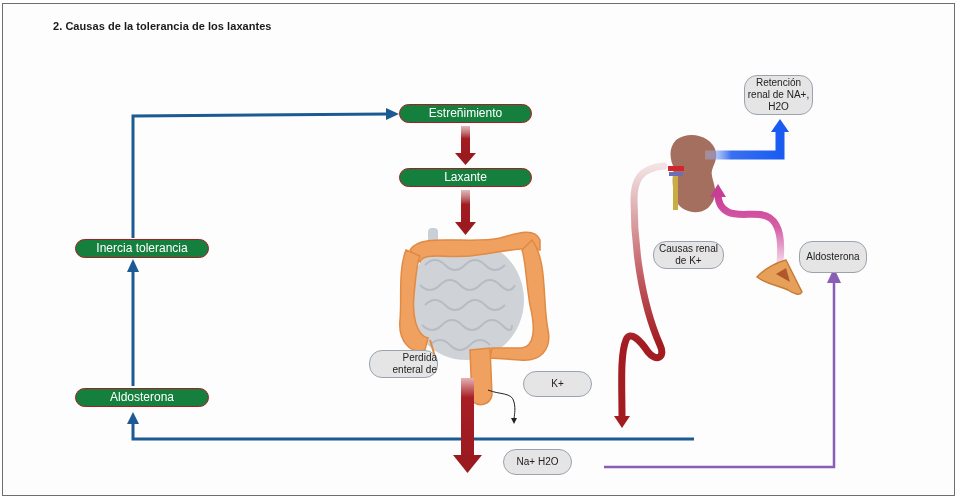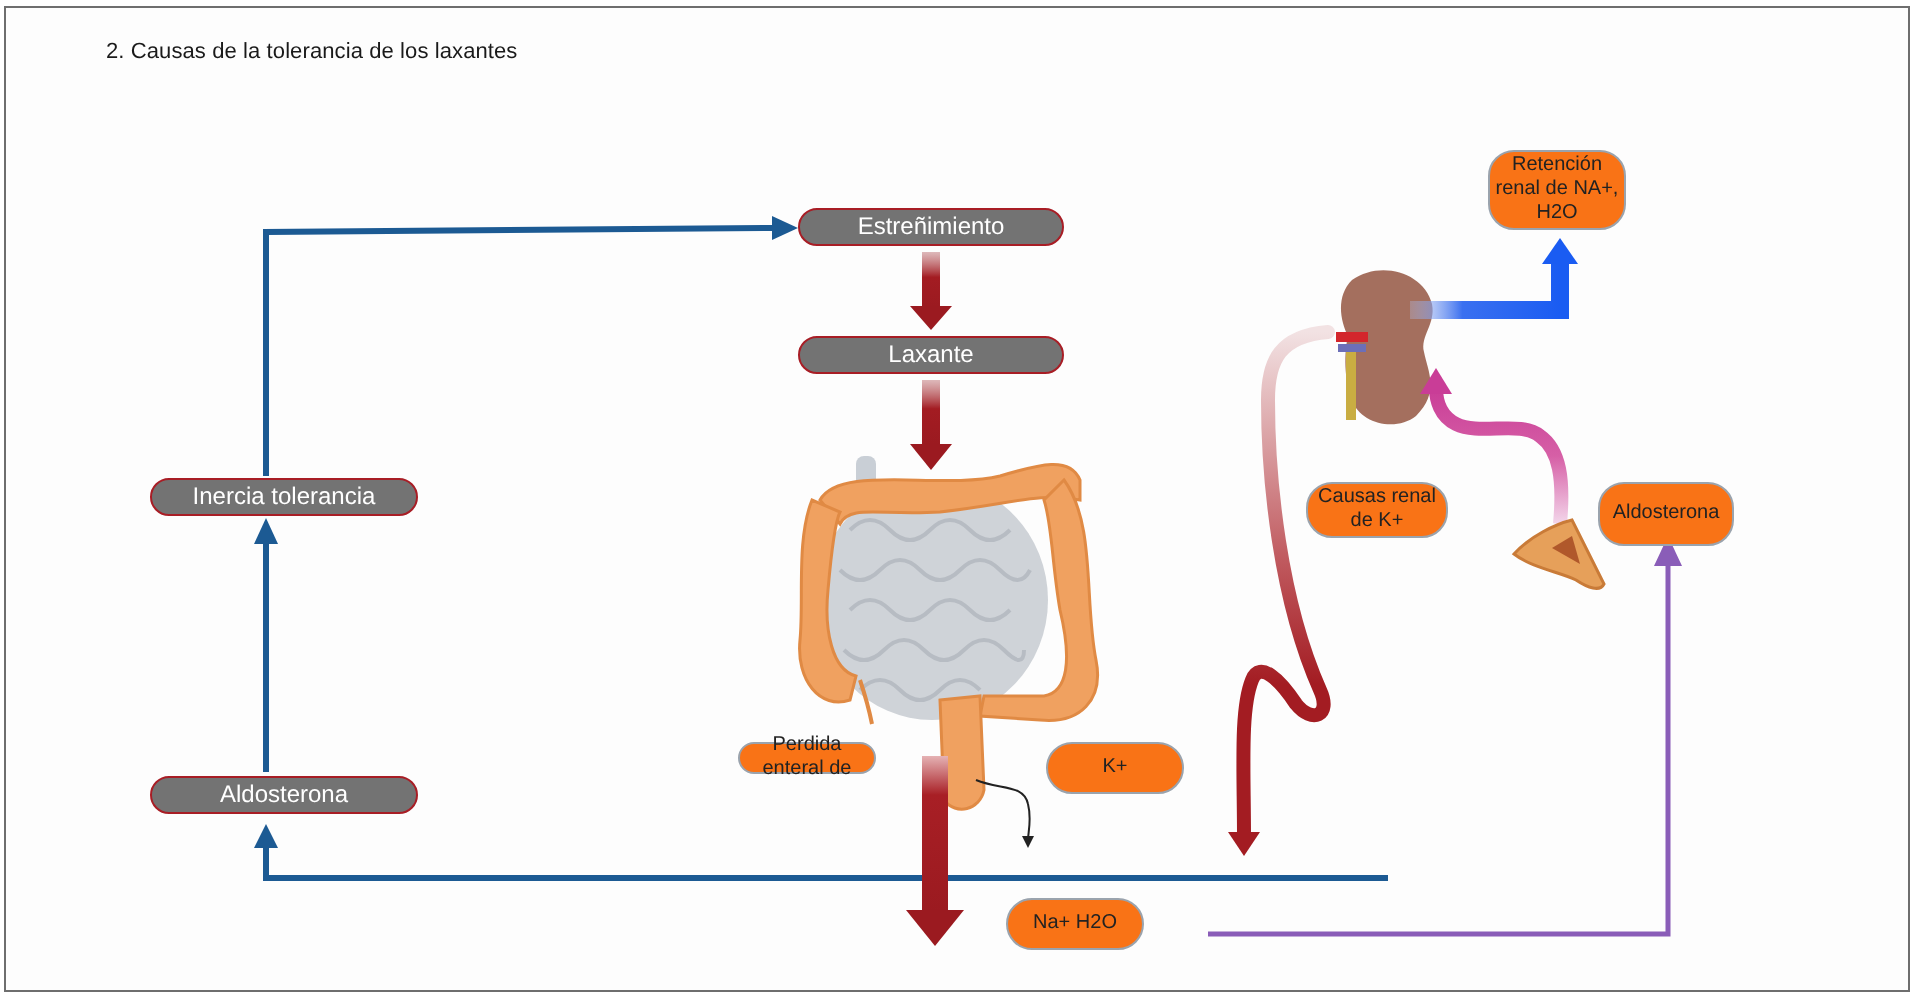--- a/index.html
+++ b/index.html
@@ -1,21 +1,21 @@
 <!DOCTYPE html>
 <html><head>
 <meta charset="utf-8">
 <style>
   html, body { margin: 0; padding: 0; background: #ffffff; }
   body { width: 960px; height: 501px; position: relative; overflow: hidden; font-family: "Liberation Sans", sans-serif; }
   .frame { position: absolute; left: 2px; top: 3px; width: 953px; height: 493px; border: 1.5px solid #6e6e6e; background: #fdfdfd; box-sizing: border-box; }
-  .title { position: absolute; left: 53px; top: 20px; font-size: 11px; font-weight: normal; color: #1a1a1a; letter-spacing: 0.05px; }
+  .title { position: absolute; left: 53px; top: 20px; font-size: 11px; font-weight: bold; color: #1a1a1a; letter-spacing: 0.05px; }
   svg.diagram { position: absolute; left: 0; top: 0; }
-  .pill-red { position: absolute; height: 19px; border-radius: 10px; background: #737373; border: 1.3px solid #a81d25; box-sizing: border-box; color: #ffffff; font-size: 12px; line-height: 16px; text-align: center; white-space: nowrap; }
-  .pill-white { position: absolute; border-radius: 13px; background: #f97316; border: 1px solid #9aa3ad; box-sizing: border-box; color: #222; font-size: 10px; line-height: 12px; text-align: center; display: flex; align-items: center; justify-content: center; }
+  .pill-red { position: absolute; height: 19px; border-radius: 10px; background: #15803d; border: 1.3px solid #a81d25; box-sizing: border-box; color: #ffffff; font-size: 12px; line-height: 16px; text-align: center; white-space: nowrap; }
+  .pill-white { position: absolute; border-radius: 13px; background: #e5e5e5; border: 1px solid #9aa3ad; box-sizing: border-box; color: #222; font-size: 10px; line-height: 12px; text-align: center; display: flex; align-items: center; justify-content: center; }
 </style>
 </head>
 <body>
 
 <div class="frame"></div>
 
 <div class="title">2. Causas de la tolerancia de los laxantes</div>
 
 <svg class="diagram" width="960" height="501" viewBox="0 0 960 501">
   <defs>
@@ -133,15 +133,15 @@
 </svg>
 
 <div class="pill-red" style="left:399px; top:104px; width:133px;">Estreñimiento</div>
 <div class="pill-red" style="left:399px; top:168px; width:133px;">Laxante</div>
 <div class="pill-red" style="left:75px; top:239px; width:134px;">Inercia tolerancia</div>
 <div class="pill-red" style="left:75px; top:388px; width:134px;">Aldosterona</div>
 
 <div class="pill-white" style="left:744px; top:75px; width:69px; height:40px;">Retención renal de NA+, H2O</div>
 <div class="pill-white" style="left:653px; top:241px; width:71px; height:28px;">Causas renal de K+</div>
 <div class="pill-white" style="left:799px; top:241px; width:68px; height:32px;">Aldosterona</div>
-<div class="pill-white" style="left:369px; top:371px; width:69px; height:16px;">Perdida enteral de</div>
+<div class="pill-white" style="left:369px; top:350px; width:69px; height:28px;text-align:right;">Perdida enteral de</div>
 <div class="pill-white" style="left:523px; top:371px; width:69px; height:26px;">K+</div>
 <div class="pill-white" style="left:503px; top:449px; width:69px; height:26px;">Na+ H2O</div>
 
 </body></html>

